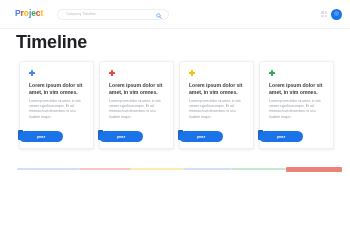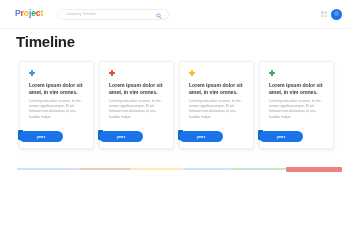--- a/index.html
+++ b/index.html
@@ -110,21 +110,21 @@
     width: 5px; height: 5px;
     border-radius: 50%;
     background: #4e94f0;
   }
 
   
   .page-title {
     position: absolute;
     left: 16px;
     top: 34px;
-    font-size: 15px;
+    font-size: 18px;
     font-weight: bold;
     color: #202124;
     letter-spacing: -0.2px;
     line-height: 16px;
   }
 
   
   .cards {
     position: absolute;
     left: 19px;

